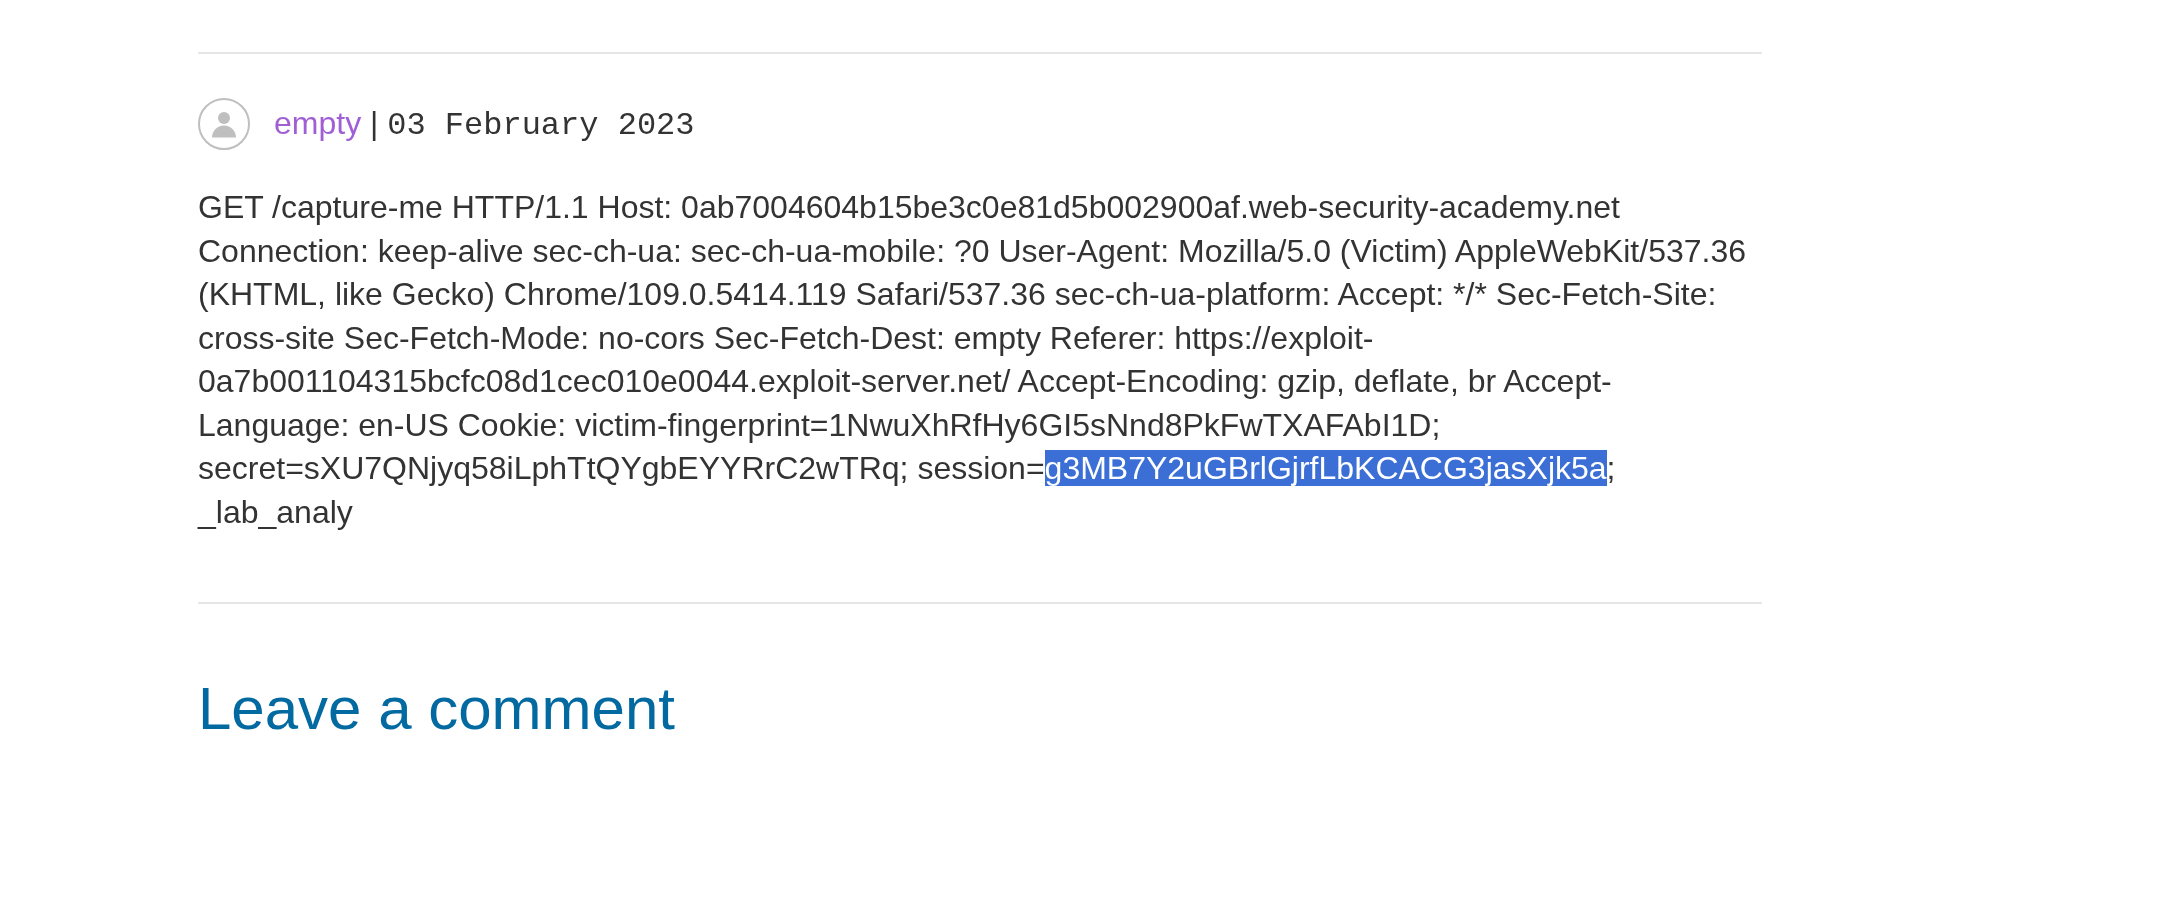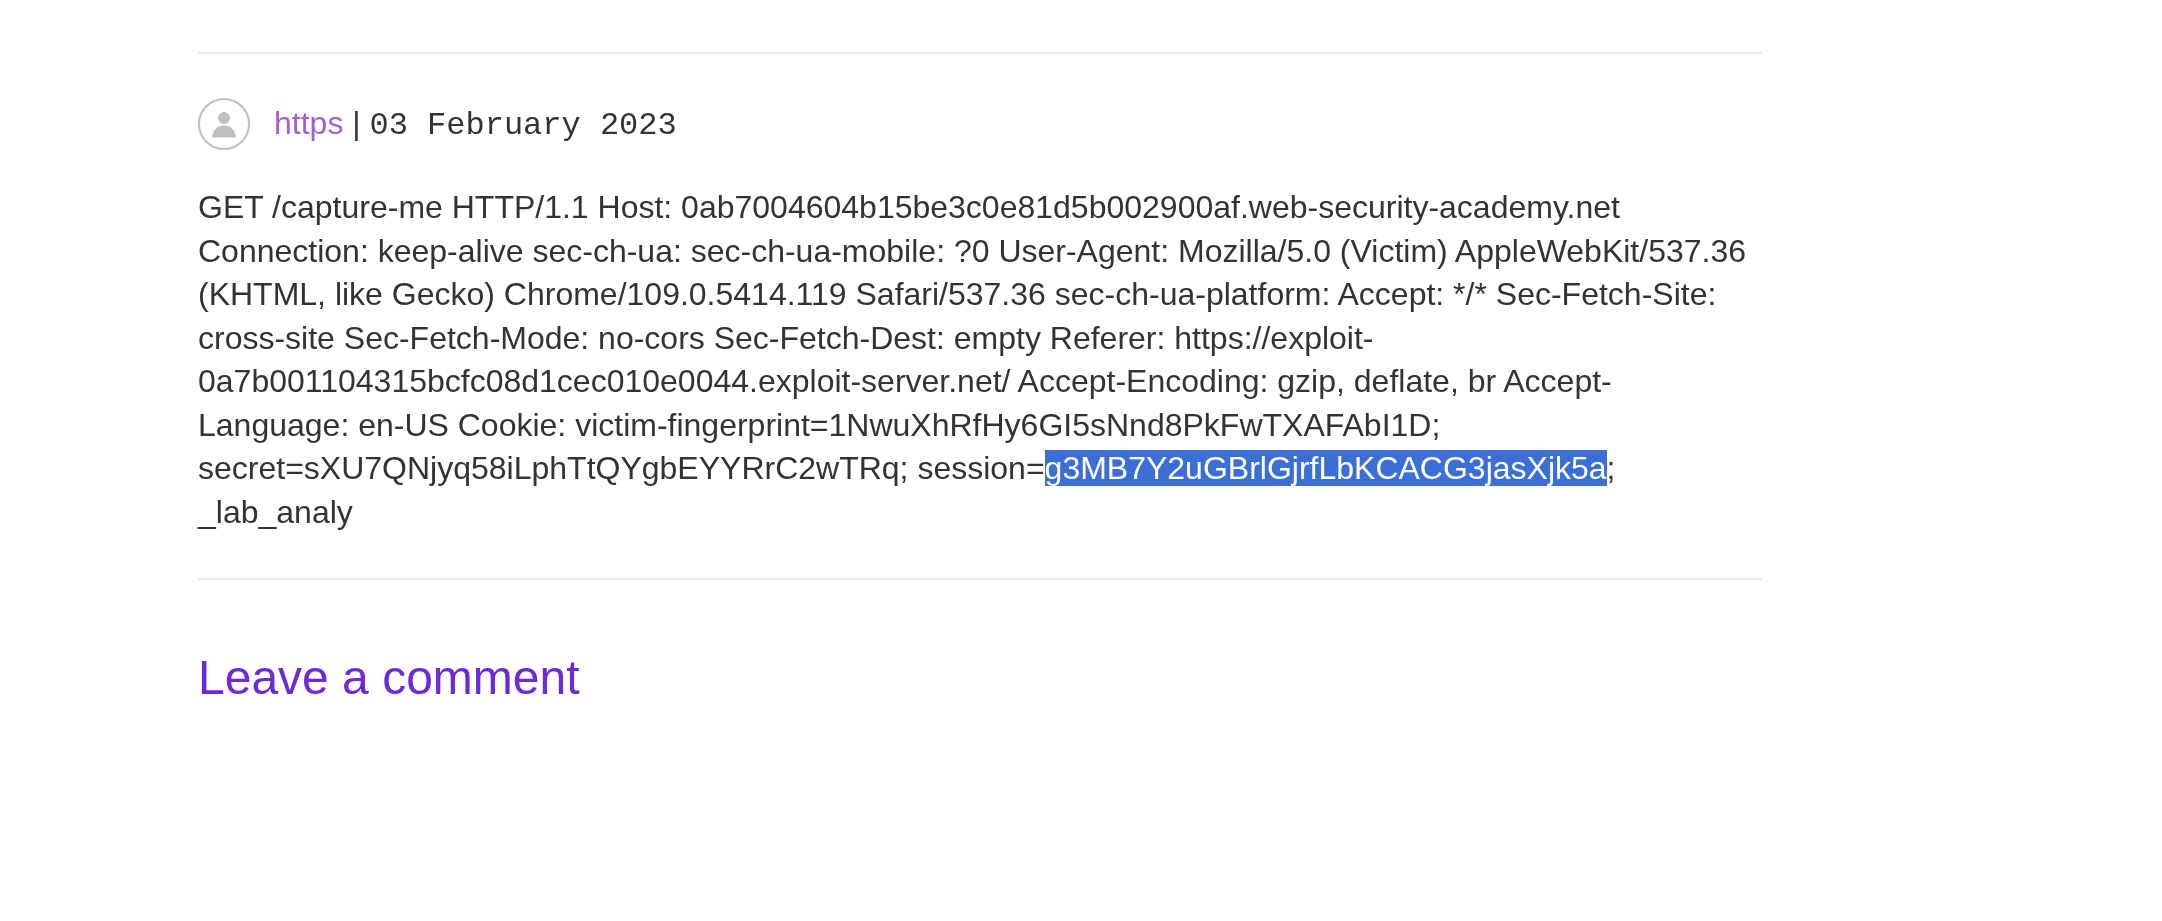--- a/index.html
+++ b/index.html
@@ -62,55 +62,55 @@
   }
   .comment-date {
     color: #333333;
     font-family: Liberation Mono, monospace;
   }
   .comment-body {
     font-size: 32px;
     line-height: 1.36;
     color: #333333;
     word-wrap: break-word;
-    margin-bottom: 44px;
+    margin-bottom: 68px;
   }
   .hl {
     background: #3b6fd6;
     color: #ffffff;
   }
   .bottom-rule {
     border: none;
     border-top: 2px solid #e6e6e6;
     margin-top: 0;
     margin-bottom: 0;
   }
   .leave-comment {
     margin-top: 70px;
-    font-size: 48px;
+    font-size: 60px;
     font-weight: 400;
-    color: #6d28d9;
+    color: #0369a1;
   }
 </style>
 </head>
 <body>
 
 <div class="content-area">
 
   <hr class="top-rule">
 
   <div class="comment-header">
     <div class="avatar">
       <svg viewBox="0 0 24 24">
         <circle cx="12" cy="8" r="4"></circle>
         <path d="M4 21c0-4.4 3.6-8 8-8s8 3.6 8 8"></path>
       </svg>
     </div>
     <div class="comment-meta">
-      <a href="#" class="author-link">https</a><span class="sep"> | </span><span class="comment-date">03 February 2023</span>
+      <a href="#" class="author-link">empty</a><span class="sep"> | </span><span class="comment-date">03 February 2023</span>
     </div>
   </div>
 
   <div class="comment-body"><span>GET /capture-me HTTP/1.1 Host: 0ab7004604b15be3c0e81d5b002900af.web-security-academy.net Connection: keep-alive sec-ch-ua: sec-ch-ua-mobile: ?0 User-Agent: Mozilla/5.0 (Victim) AppleWebKit/537.36 (KHTML, like Gecko) Chrome/109.0.5414.119 Safari/537.36 sec-ch-ua-platform: Accept: */* Sec-Fetch-Site: cross-site Sec-Fetch-Mode: no-cors Sec-Fetch-Dest: empty Referer: https://exploit-0a7b001104315bcfc08d1cec010e0044.exploit-server.net/ Accept-Encoding: gzip, deflate, br Accept-Language: en-US Cookie: victim-fingerprint=1NwuXhRfHy6GI5sNnd8PkFwTXAFAbI1D; secret=sXU7QNjyq58iLphTtQYgbEYYRrC2wTRq; session=</span><span class="hl">g3MB7Y2uGBrlGjrfLbKCACG3jasXjk5a</span><span>; _lab_analy</span></div>
 
   <hr class="bottom-rule">
 
   <h2 class="leave-comment">Leave a comment</h2>
 
 </div>

